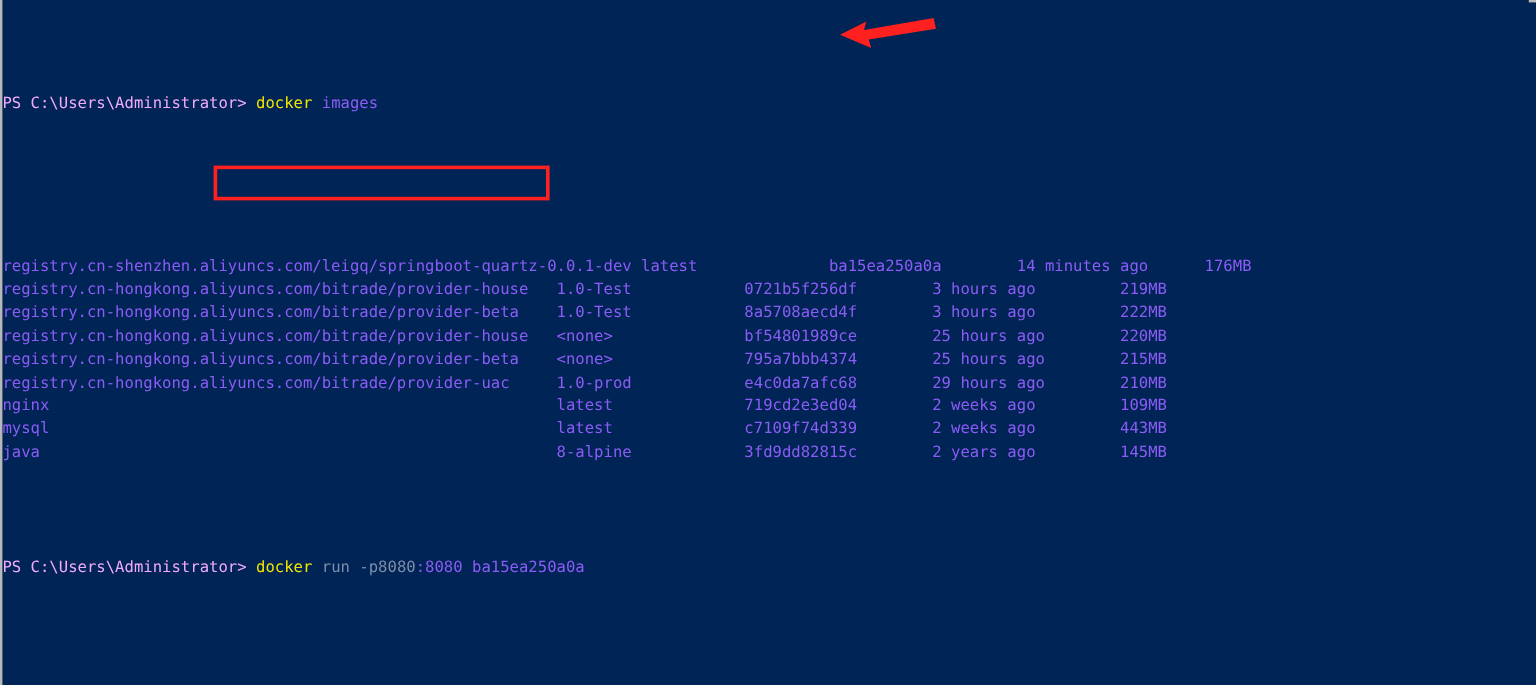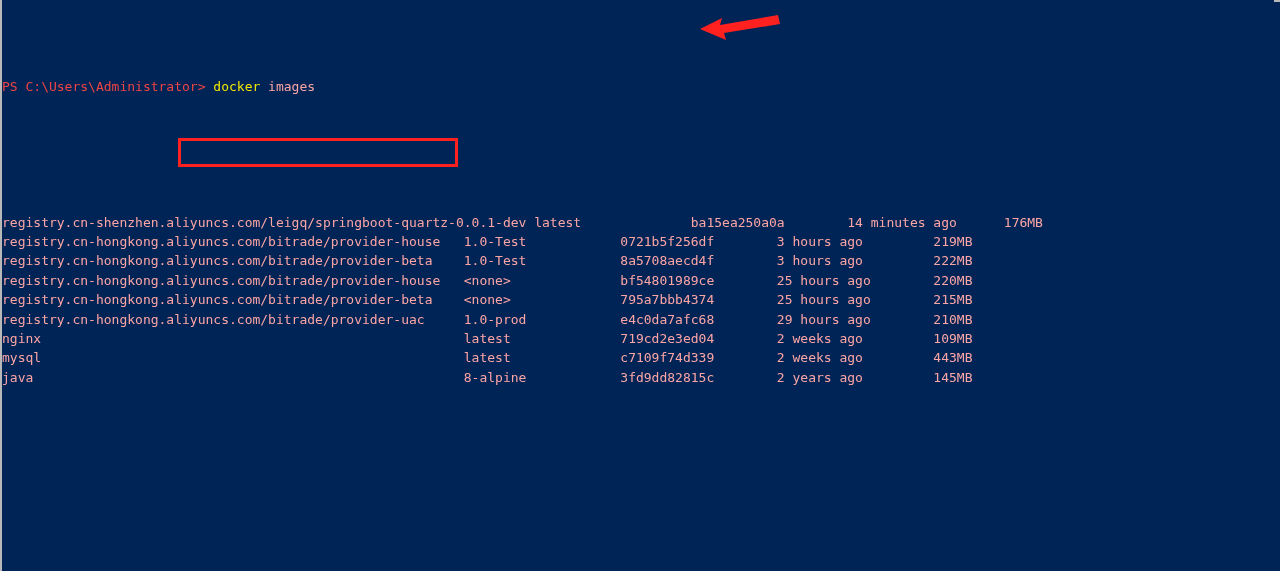--- a/index.html
+++ b/index.html
@@ -56,22 +56,22 @@
     overflow: hidden;
   }
 
   .row {
     height: 19.35px;
     white-space: pre;
     overflow: hidden;
     display: block;
   }
 
-  .white   { color: #fca5a5; }
-  .gray    { color: #ef4444; }
+  .white   { color: #8b5cf6; }
+  .gray    { color: #f0abfc; }
   .yellow  { color: #f2e500; text-align: center; }
   .dim     { color: #7d8fa8; }
 
   
   #cmd-highlight-box {
     position: absolute;
     left: 178px;
     top: 138px;
     width: 280px;
     height: 29px;
@@ -104,20 +104,21 @@
 
     
     <div class="row"><span class="gray">PS C:\Users\Administrator&gt; </span><span class="yellow">docker</span><span class="white"> images</span></div>
 
     
 
     
     <div id="images-rows"><div class="row white">registry.cn-shenzhen.aliyuncs.com/leigq/springboot-quartz-0.0.1-dev latest              ba15ea250a0a        14 minutes ago      176MB</div><div class="row white">registry.cn-hongkong.aliyuncs.com/bitrade/provider-house   1.0-Test            0721b5f256df        3 hours ago         219MB</div><div class="row white">registry.cn-hongkong.aliyuncs.com/bitrade/provider-beta    1.0-Test            8a5708aecd4f        3 hours ago         222MB</div><div class="row white">registry.cn-hongkong.aliyuncs.com/bitrade/provider-house   &lt;none&gt;              bf54801989ce        25 hours ago        220MB</div><div class="row white">registry.cn-hongkong.aliyuncs.com/bitrade/provider-beta    &lt;none&gt;              795a7bbb4374        25 hours ago        215MB</div><div class="row white">registry.cn-hongkong.aliyuncs.com/bitrade/provider-uac     1.0-prod            e4c0da7afc68        29 hours ago        210MB</div><div class="row white">nginx                                                      latest              719cd2e3ed04        2 weeks ago         109MB</div><div class="row white">mysql                                                      latest              c7109f74d339        2 weeks ago         443MB</div><div class="row white">java                                                       8-alpine            3fd9dd82815c        2 years ago         145MB</div></div>
 
     
+    <div class="row"><span class="gray">PS C:\Users\Administrator&gt; </span><span class="yellow">docker</span><span class="dim"> run -p8080</span><span class="white">:8080 ba15ea250a0a</span></div>
 
     
     
 
     
     
 
     
     
 

